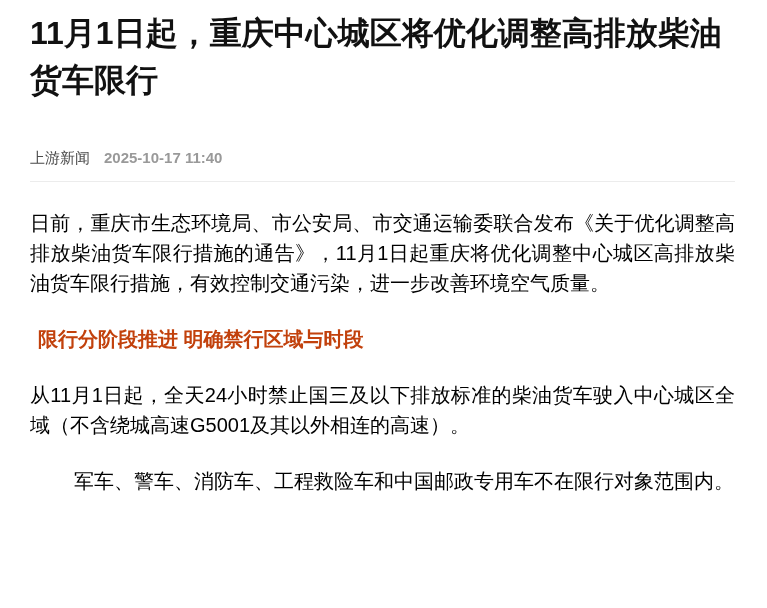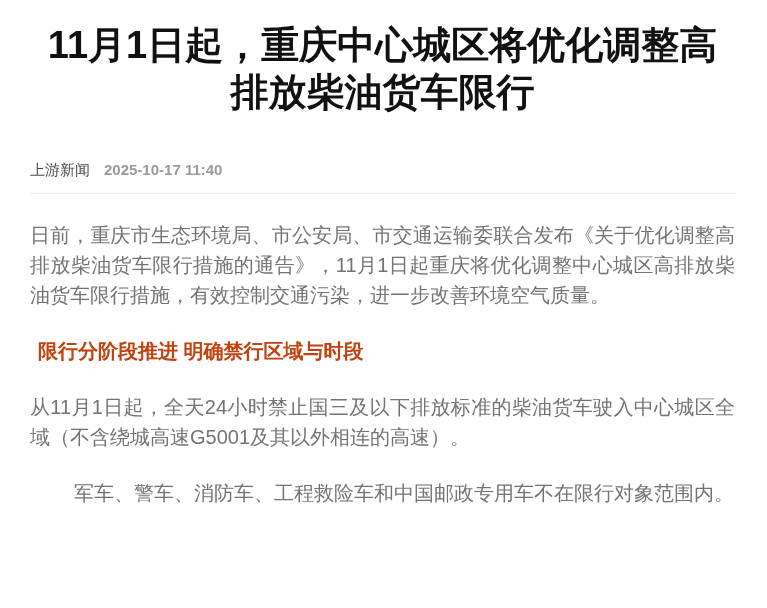--- a/index.html
+++ b/index.html
@@ -13,27 +13,26 @@
     height: 608px;
     background: #ffffff;
     box-sizing: border-box;
     overflow: hidden;
   }
   .article {
     box-sizing: border-box;
     padding: 10px 32px 18px 30px;
   }
   .article-title {
-    margin: 12px;
-    font-size: 38px;
+    margin: 0;
+    font-size: 32px;
     line-height: 47px;
     font-weight: 700;
     color: #111111;
     letter-spacing: 0;
-    text-align: center;
   }
   .meta-row {
     margin-top: 44px;
     display: flex;
     align-items: baseline;
     gap: 14px;
     font-size: 15px;
     line-height: 20px;
   }
   .meta-source {
@@ -47,21 +46,21 @@
     border: none;
     border-top: 1px solid #ececec;
     margin: 13px 0 0 0;
     height: 0;
   }
   .body-block { }
   .body-paragraph {
     margin: 26px 0;
     font-size: 20px;
     line-height: 30px;
-    color: #737373;
+    color: #000000;
     text-align: justify;
     text-justify: inter-ideograph;
   }
   .body-subheading {
     margin: 26px 8px;
     font-size: 20px;
     line-height: 30px;
     font-weight: 700;
     color: #c2410c;
   }

